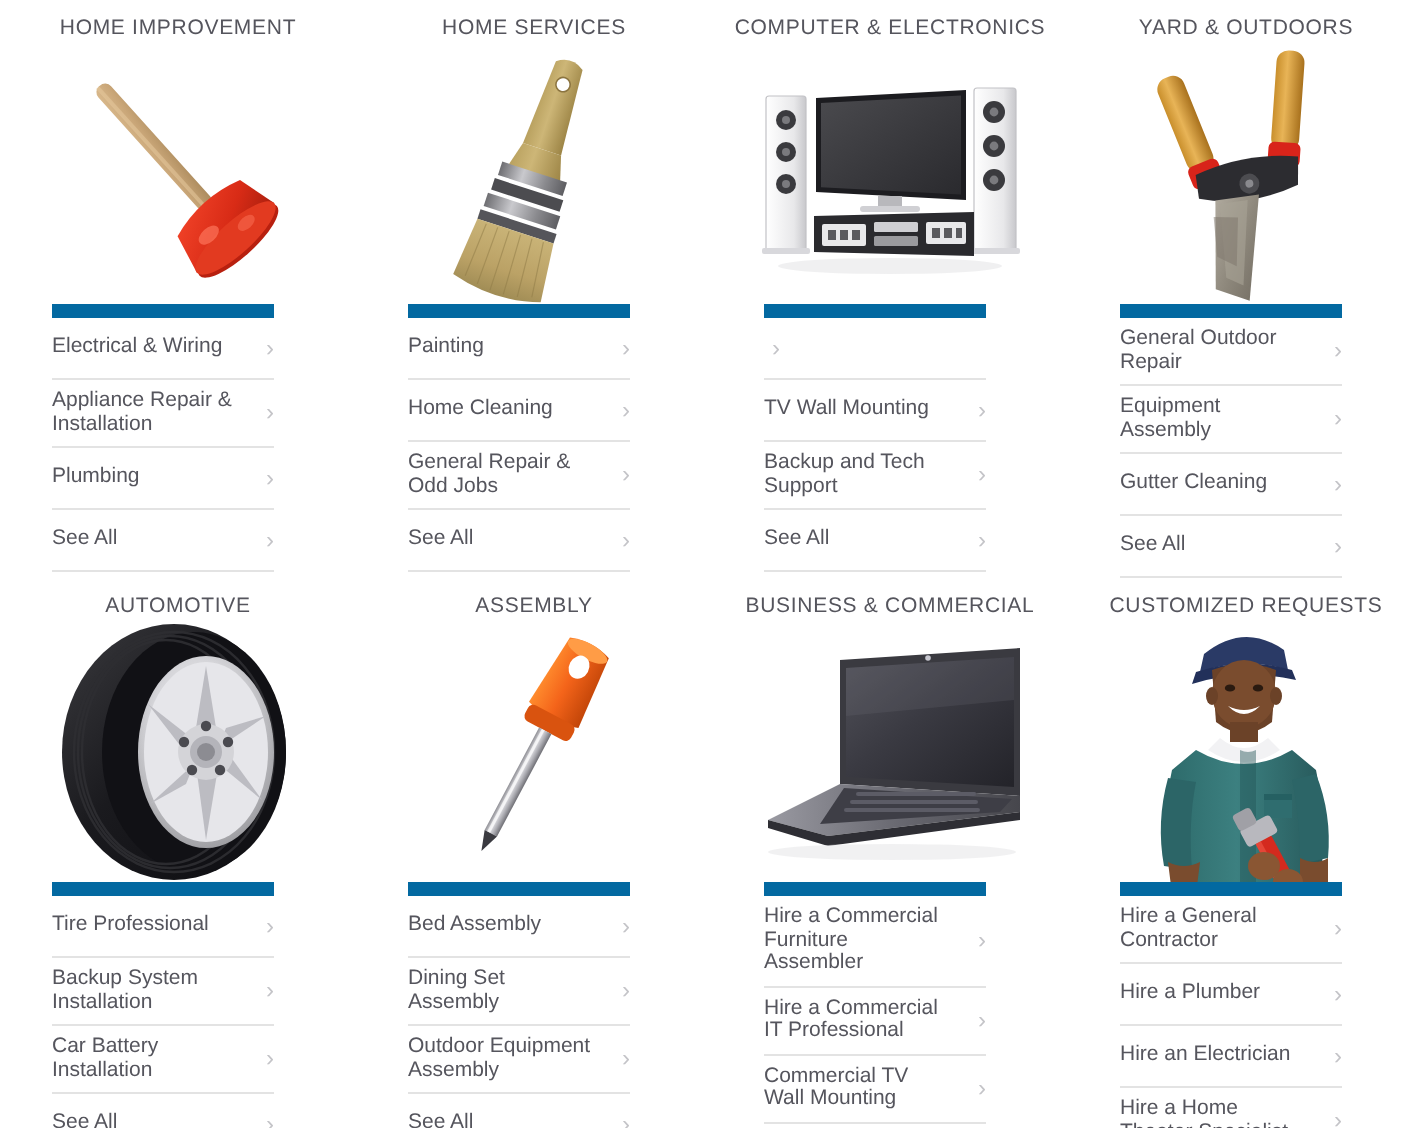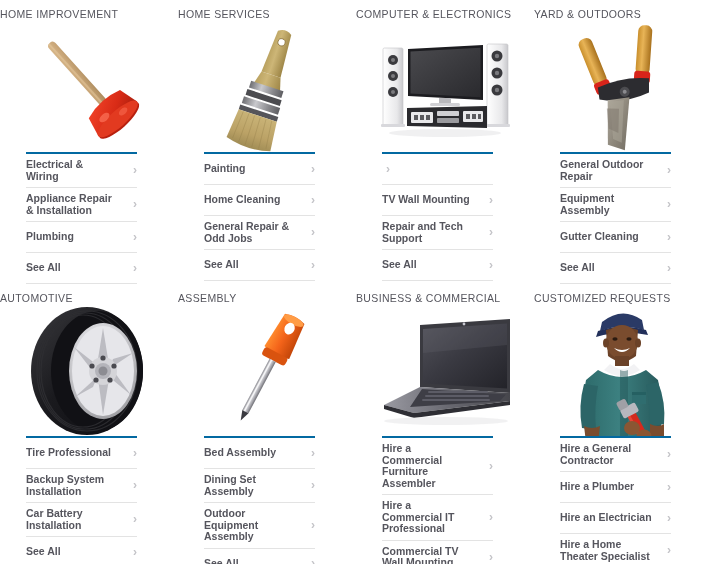--- a/index.html
+++ b/index.html
@@ -19,43 +19,42 @@
     width: 712px;
     display: flex;
     flex-wrap: wrap;
   }
   .cell {
     width: 178px;
     box-sizing: border-box;
     padding: 0;
   }
   .cat-title {
-    text-align: left;
+    text-align: center;
     font-size: 10.5px;
     letter-spacing: 0.35px;
     color: #55555d;
     padding-top: 8px;
     padding-bottom: 2px;
     white-space: nowrap;
     font-weight: 400;
   }
   .art-wrap {
     height: 130px;
     display: flex;
     align-items: center;
     justify-content: center;
     overflow: hidden;
   }
   .art-wrap svg { display: block; }
 
   .links {
     width: 111px;
     margin: 0 auto 0 26px;
-    border-top: 2px solid #0369a1;
-    font-weight: bold;
+    border-top: 7px solid #0369a1;
   }
   .cell:nth-child(4n+2) .links,
   .cell:nth-child(4n+3) .links,
   .cell:nth-child(4n+0) .links { margin-left: 26px; }
 
   .link-row {
     border-bottom: 1px solid #e3e3e3;
     display: flex;
     align-items: center;
     justify-content: space-between;
@@ -254,21 +253,21 @@
       </div>
       <div class="links">
         <div class="link-row">
           <span class="chev">›</span>
         </div>
         <div class="link-row">
           <span class="link-label">TV Wall Mounting</span>
           <span class="chev">›</span>
         </div>
         <div class="link-row">
-          <span class="link-label">Repair and Tech Support</span>
+          <span class="link-label">Backup and Tech Support</span>
           <span class="chev">›</span>
         </div>
         <div class="link-row">
           <span class="link-label">See All</span>
           <span class="chev">›</span>
         </div>
       </div>
     </div>
     <div class="cell">
       <div class="cat-title">YARD &amp; OUTDOORS</div>

